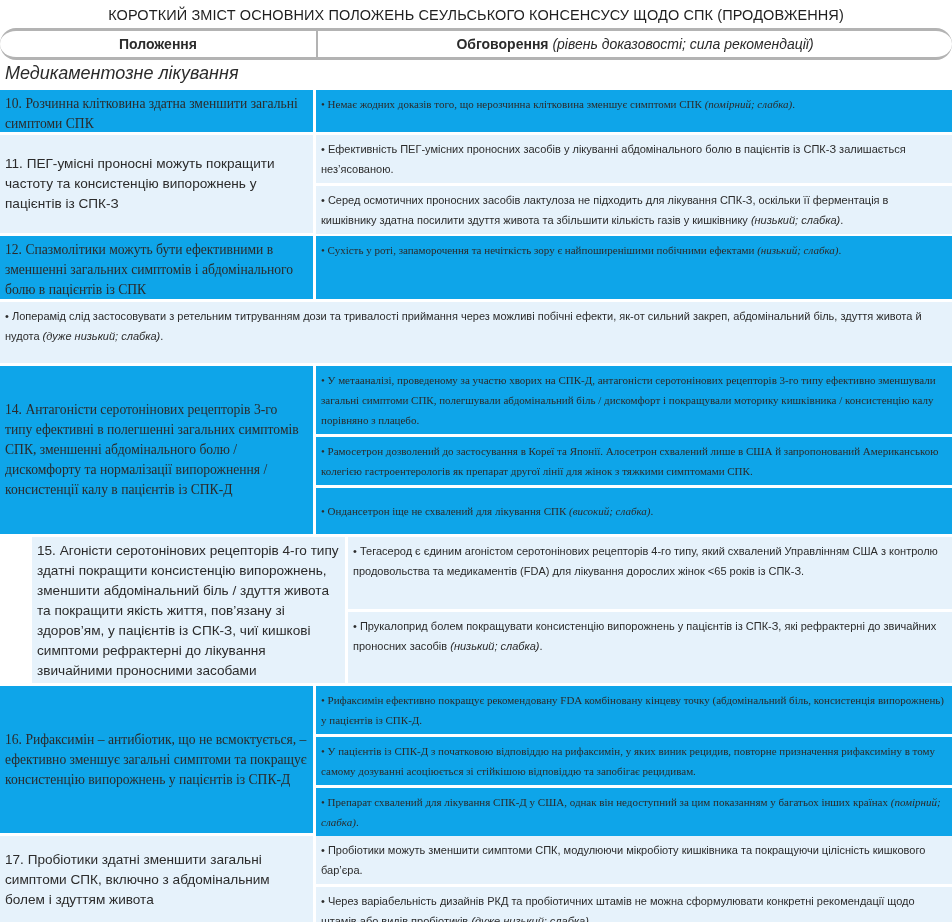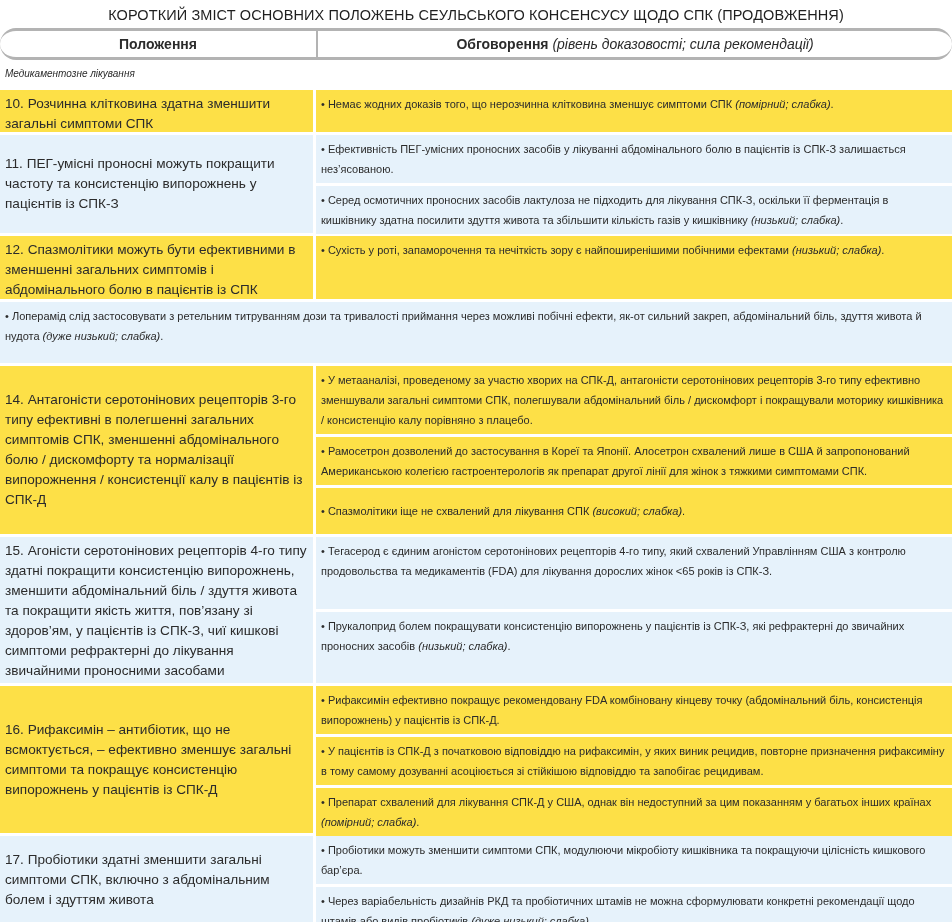--- a/index.html
+++ b/index.html
@@ -29,24 +29,24 @@
     .hdr .c1 {
       width: 316px; border-right: 2px solid #b3b3b3;
       text-align: center; line-height: 26px; font-weight: bold; font-size: 14px;
     }
     .hdr .c2 {
       flex: 1; text-align: center; line-height: 26px; font-weight: bold; font-size: 14px;
     }
     .hdr .c2 i { font-weight: normal; font-style: italic; }
     .section {
       height: 27px; line-height: 27px; padding-left: 5px;
-      font-style: italic; font-size: 10px; color: #2b2b2b;
+      font-style: italic; font-size: 18px; color: #2b2b2b;
     }
     .row { display: flex; border-top: 3px solid #ffffff; box-sizing: border-box; }
-    .row.pink .cell { background: #fde047; }
+    .row.pink .cell { background: #0ea5e9; font-family: Liberation Serif, serif; }
     .row.blue .cell { background: #e6f2fb; justify-content: center; }
     .left {
       width: 316px; box-sizing: border-box;
       padding: 4px 6px 4px 5px;
       font-size: 13.6px; line-height: 20px;
       display: flex; align-items: center;
       border-right: 3px solid #ffffff;
     }
     .right { flex: 1; display: flex; flex-direction: column; }
     .sub {
@@ -119,25 +119,25 @@
         <span class="txt">14. Антагоністи серотонінових рецепторів 3-го типу ефективні в полегшенні загальних симптомів СПК, зменшенні абдомінального болю / дискомфорту та нормалізації випорожнення / консистенції калу в пацієнтів із СПК-Д</span>
       </div>
       <div class="right">
         <div class="cell sub">
           <span class="txt"><span>• У метааналізі, проведеному за участю хворих на СПК-Д, антагоністи серотонінових рецепторів 3-го типу ефективно зменшували загальні симптоми СПК, полегшували абдомінальний біль / дискомфорт і покращували моторику кишківника / консистенцію калу порівняно з плацебо.</span><span class="ev"></span><span></span></span>
         </div>
         <div class="cell sub">
           <span class="txt"><span>• Рамосетрон дозволений до застосування в Кореї та Японії. Алосетрон схвалений лише в США й запропонований Американською колегією гастроентерологів як препарат другої лінії для жінок з тяжкими симптомами СПК.</span><span class="ev"></span><span></span></span>
         </div>
         <div class="cell sub">
-          <span class="txt"><span>• Спазмолітики іще не схвалений для лікування СПК </span><span class="ev">(високий; слабка)</span><span>.</span></span>
+          <span class="txt"><span>• Ондансетрон іще не схвалений для лікування СПК </span><span class="ev">(високий; слабка)</span><span>.</span></span>
         </div>
       </div>
     </div>
-    <div class="row blue" style="height: 149px;">
+    <div class="row blue" style="height: 149px; padding-left: 32px;">
       <div class="cell left top">
         <span class="txt">15. Агоністи серотонінових рецепторів 4-го типу здатні покращити консистенцію випорожнень, зменшити абдомінальний біль / здуття живота та покращити якість життя, пов’язану зі здоров’ям, у пацієнтів із СПК-З, чиї кишкові симптоми рефрактерні до лікування звичайними проносними засобами</span>
       </div>
       <div class="right">
         <div class="cell sub top">
           <span class="txt"><span>• Тегасерод є єдиним агоністом серотонінових рецепторів 4-го типу, який схвалений Управлінням США з контролю продовольства та медикаментів (FDA) для лікування дорослих жінок &lt;65 років із СПК-З.</span><span class="ev"></span><span></span></span>
         </div>
         <div class="cell sub top">
           <span class="txt"><span>• Прукалоприд болем покращувати консистенцію випорожнень у пацієнтів із СПК-З, які рефрактерні до звичайних проносних засобів </span><span class="ev">(низький; слабка)</span><span>.</span></span>
         </div>

